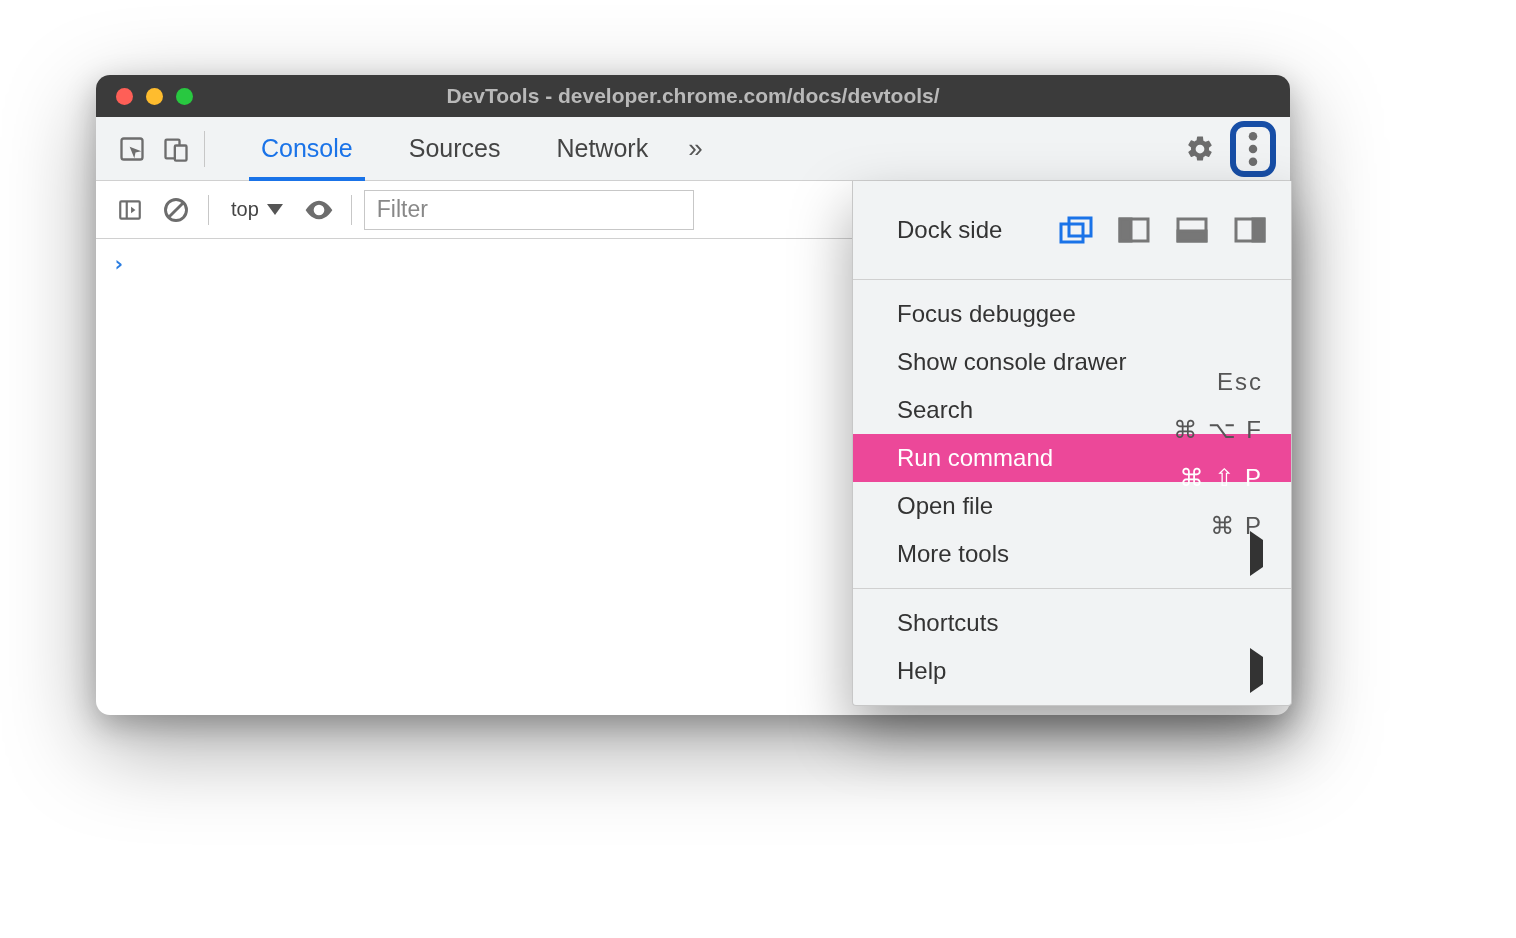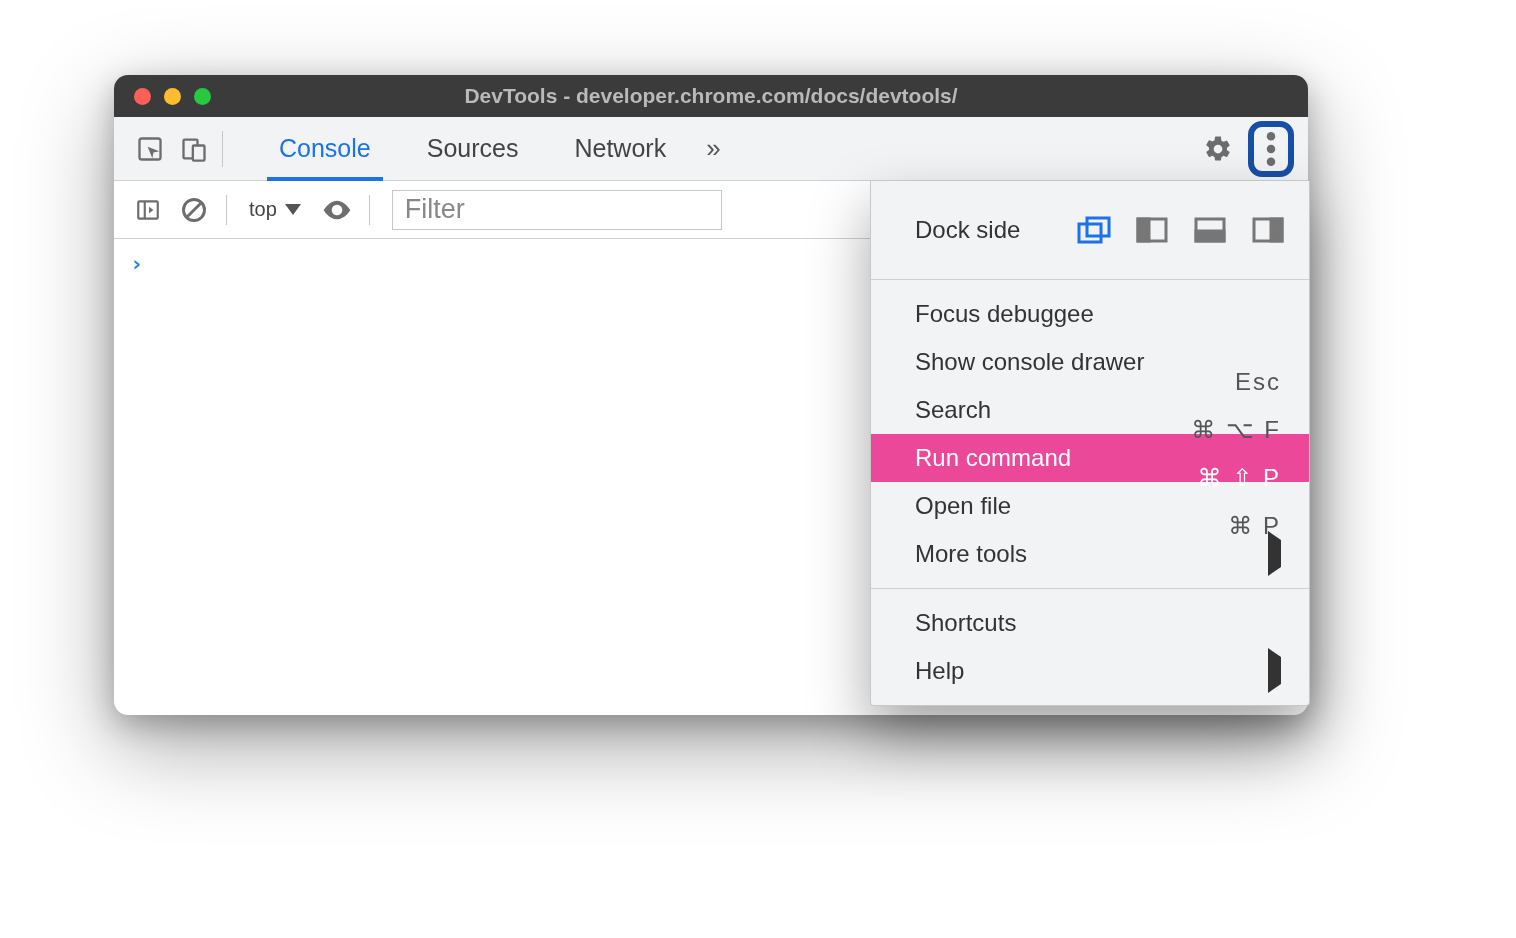--- a/index.html
+++ b/index.html
@@ -8,21 +8,21 @@
     padding: 0;
     width: 1516px;
     height: 938px;
     background: #fff;
     font-family: -apple-system, BlinkMacSystemFont, "Segoe UI", Helvetica, Arial, sans-serif;
     position: relative;
     overflow: hidden;
   }
   .window {
     position: absolute;
-    left: 114px;
+    left: 96px;
     top: 75px;
     width: 1194px;
     height: 640px;
     border-radius: 14px;
     overflow: visible;
     box-shadow: 0 30px 90px rgba(0,0,0,0.35), 0 10px 30px rgba(0,0,0,0.25);
     background: #fff;
   }
   .titlebar {
     height: 42px;
@@ -104,26 +104,25 @@
   }
   .sub-btn { width:40px; height:40px; display:flex; align-items:center; justify-content:center; color:#6d6d6d; }
   .context {
     display:flex; align-items:center; gap:8px;
     font-size:20px; color:#444; padding:0 10px;
   }
   .caret-down { width:0; height:0; border-left:8px solid transparent; border-right:8px solid transparent; border-top:11px solid #555; }
   .filter-input {
     height: 40px;
     border: 1px solid #c7c7c7;
-    font-size: 27px;
+    font-size: 23px;
     padding: 0 12px;
     width: 330px;
     background:#fff;
     color:#333;
-    margin-left: 10px;
   }
   .filter-input::placeholder { color:#888; }
   .console-body {
     padding: 12px 16px;
     font-size: 22px;
   }
   .prompt { color:#2a7de1; font-weight:bold; font-family: Menlo, monospace; }
 
   
   .panel {

